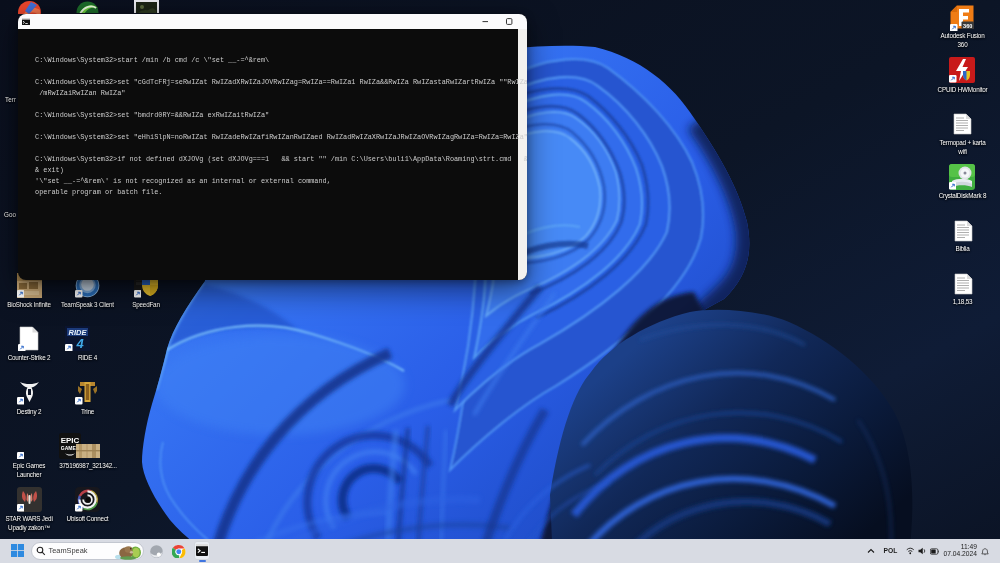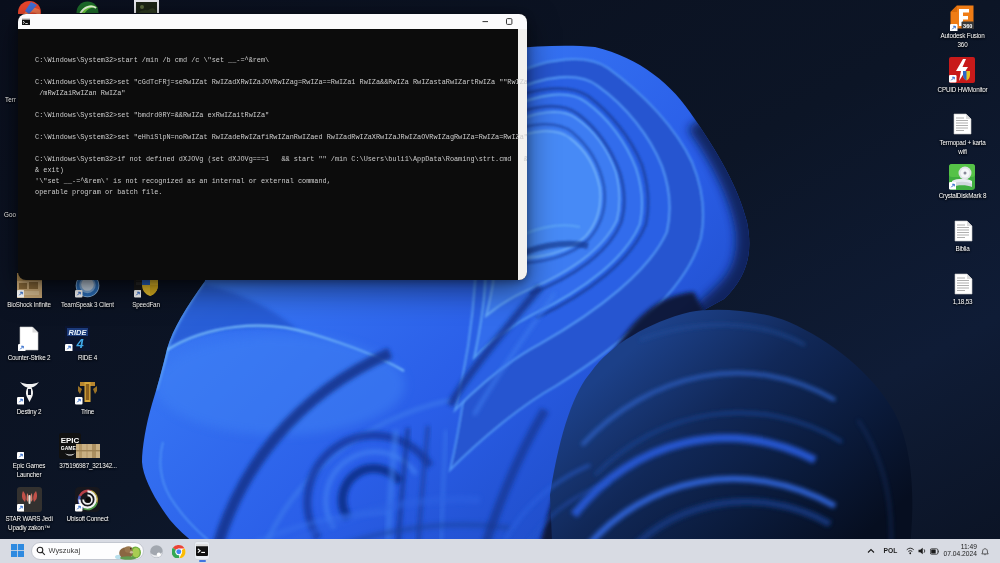--- a/index.html
+++ b/index.html
@@ -397,21 +397,21 @@
     <rect x="6.9" y="0" width="6.1" height="6.1" fill="#2e8ae0"></rect>
     <rect x="0" y="6.9" width="6.1" height="6.1" fill="#2e8ae0"></rect>
     <rect x="6.9" y="6.9" width="6.1" height="6.1" fill="#2e8ae0"></rect>
   </svg>
 
   <div class="abs" style="left:31px;top:3px;width:113px;height:18px;border-radius:9px;background:#fdfdfe;border:1px solid #c3c7d0;box-sizing:border-box;"></div>
   <svg class="abs" style="left:36px;top:7px" width="10" height="10" viewBox="0 0 10 10">
     <circle cx="4" cy="4" r="2.8" fill="none" stroke="#222" stroke-width="1.1"></circle>
     <line x1="6.2" y1="6.2" x2="8.8" y2="8.8" stroke="#222" stroke-width="1.1"></line>
   </svg>
-  <div class="abs" style="left:48.5px;top:7.4px;color:#3c3c3c;font-size:7.4px;text-shadow:none;">Wyszukaj</div>
+  <div class="abs" style="left:48.5px;top:7.4px;color:#3c3c3c;font-size:7.4px;text-shadow:none;">TeamSpeak</div>
 
   <svg class="abs" style="left:115px;top:4.5px" width="27" height="16" viewBox="0 0 27 16">
     <ellipse cx="20.5" cy="8.5" rx="5.5" ry="6" fill="#6fae3e"></ellipse>
     <ellipse cx="21" cy="8.5" rx="3.6" ry="4.8" fill="#a8cc52"></ellipse>
     <ellipse cx="4.5" cy="13" rx="4.5" ry="2.2" fill="#b8dfec"></ellipse>
     <ellipse cx="11" cy="9" rx="6.8" ry="5.8" fill="#8a6742"></ellipse>
     <ellipse cx="13.5" cy="5.5" rx="3.8" ry="3.2" fill="#9a774e"></ellipse>
     <circle cx="15.8" cy="4.8" r="0.8" fill="#3a2a18"></circle>
     <ellipse cx="16.5" cy="8.2" rx="1.6" ry="1.2" fill="#c9b89a"></ellipse>
     <ellipse cx="13" cy="14" rx="8" ry="1.7" fill="#5f9c4f"></ellipse>

